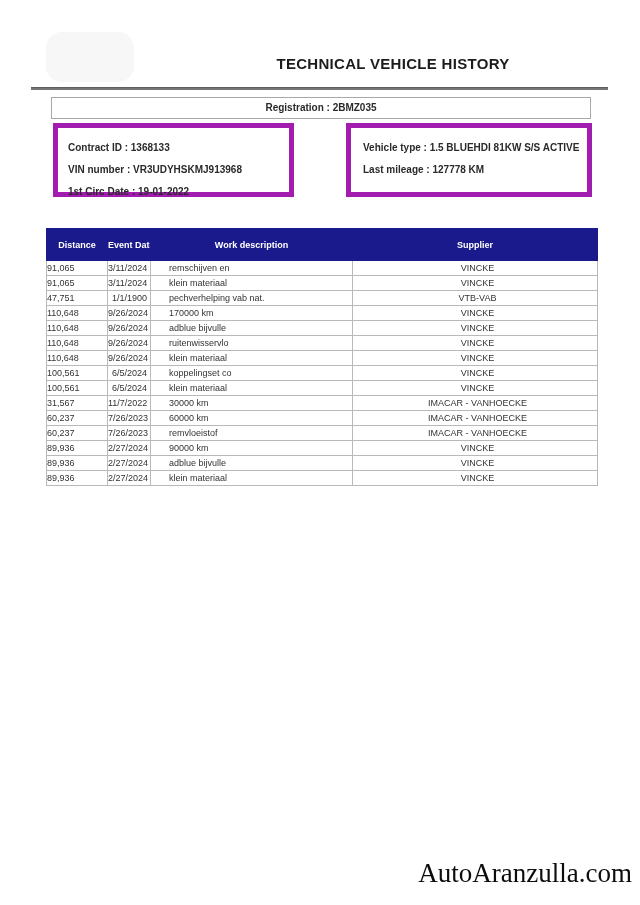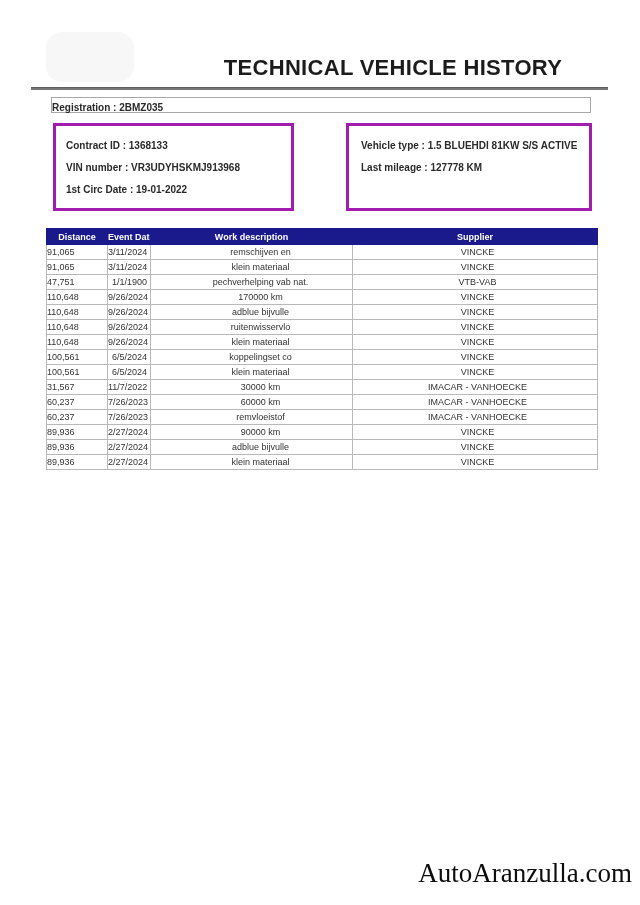--- a/index.html
+++ b/index.html
@@ -19,47 +19,48 @@
     width: 88px; height: 50px;
     background: #f7f7f7;
     border-radius: 16px;
   }
   .doc-title {
     position: absolute;
     top: 55px;
     left: 393px;
     transform: translateX(-50%);
     white-space: nowrap;
-    font-size: 22px;
+    font-size: 15px;
     font-weight: bold;
     letter-spacing: 0.3px;
     color: #1c1c1c;
   }
   .title-rule {
     position: absolute;
     left: 31px; top: 87px;
     width: 577px; height: 3px;
     background: #767676;
     border-top: 1px solid #5e5e5e;
   }
   .registration-box {
     position: absolute;
     left: 51px; top: 97px;
-    width: 540px; height: 16px;
+    width: 540px; height: 22px;
     border: 1px solid #a8a8a8;
+    text-align: center;
     font-size: 10px;
     font-weight: bold;
     line-height: 20px;
     color: #2a2a2a;
   }
   .info-box {
     position: absolute;
     top: 123px;
-    height: 88px;
-    border: 3px solid #a21caf;
+    height: 74px;
+    border: 5px solid #a21caf;
     font-size: 10px;
     font-weight: bold;
     color: #2a2a2a;
     padding-top: 9px;
   }
   .info-box.left  { left: 53px;  width: 241px; padding-left: 10px; }
   .info-box.right { left: 346px; width: 246px; padding-left: 12px; }
   .info-line { line-height: 22px; white-space: nowrap; }
 
   .history-table {
@@ -68,38 +69,38 @@
     width: 551px;
     border-collapse: collapse;
     table-layout: fixed;
     font-size: 9px;
   }
   .history-table th {
     background: #1a1a8c;
     color: #ffffff;
     font-weight: bold;
     font-size: 9px;
-    height: 16px;
+    height: 32px;
     text-align: center;
     border: 1px solid #1a1a8c;
     overflow: hidden;
     white-space: nowrap;
   }
   .history-table td {
     border: 1px solid #b9b9b9;
     height: 14px;
     line-height: 14px;
     color: #333333;
     overflow: hidden;
     white-space: nowrap;
     background: #ffffff;
   }
   .history-table td.c0 { text-align: left; padding-right: 4px; }
   .history-table td.c1 { text-align: right; padding-right: 3px; }
-  .history-table td.c2 { text-align: center;  padding-left: 18px; }
+  .history-table td.c2 { text-align: left;  padding-left: 18px; }
   .history-table td.c3 { text-align: center;  padding-left: 5px; }
 
   .watermark {
     position: absolute;
     top: 858px;
     right: 8px;
     font-family: Liberation Serif, serif;
     font-size: 27px;
     color: #0d0d0d;
     white-space: nowrap;

